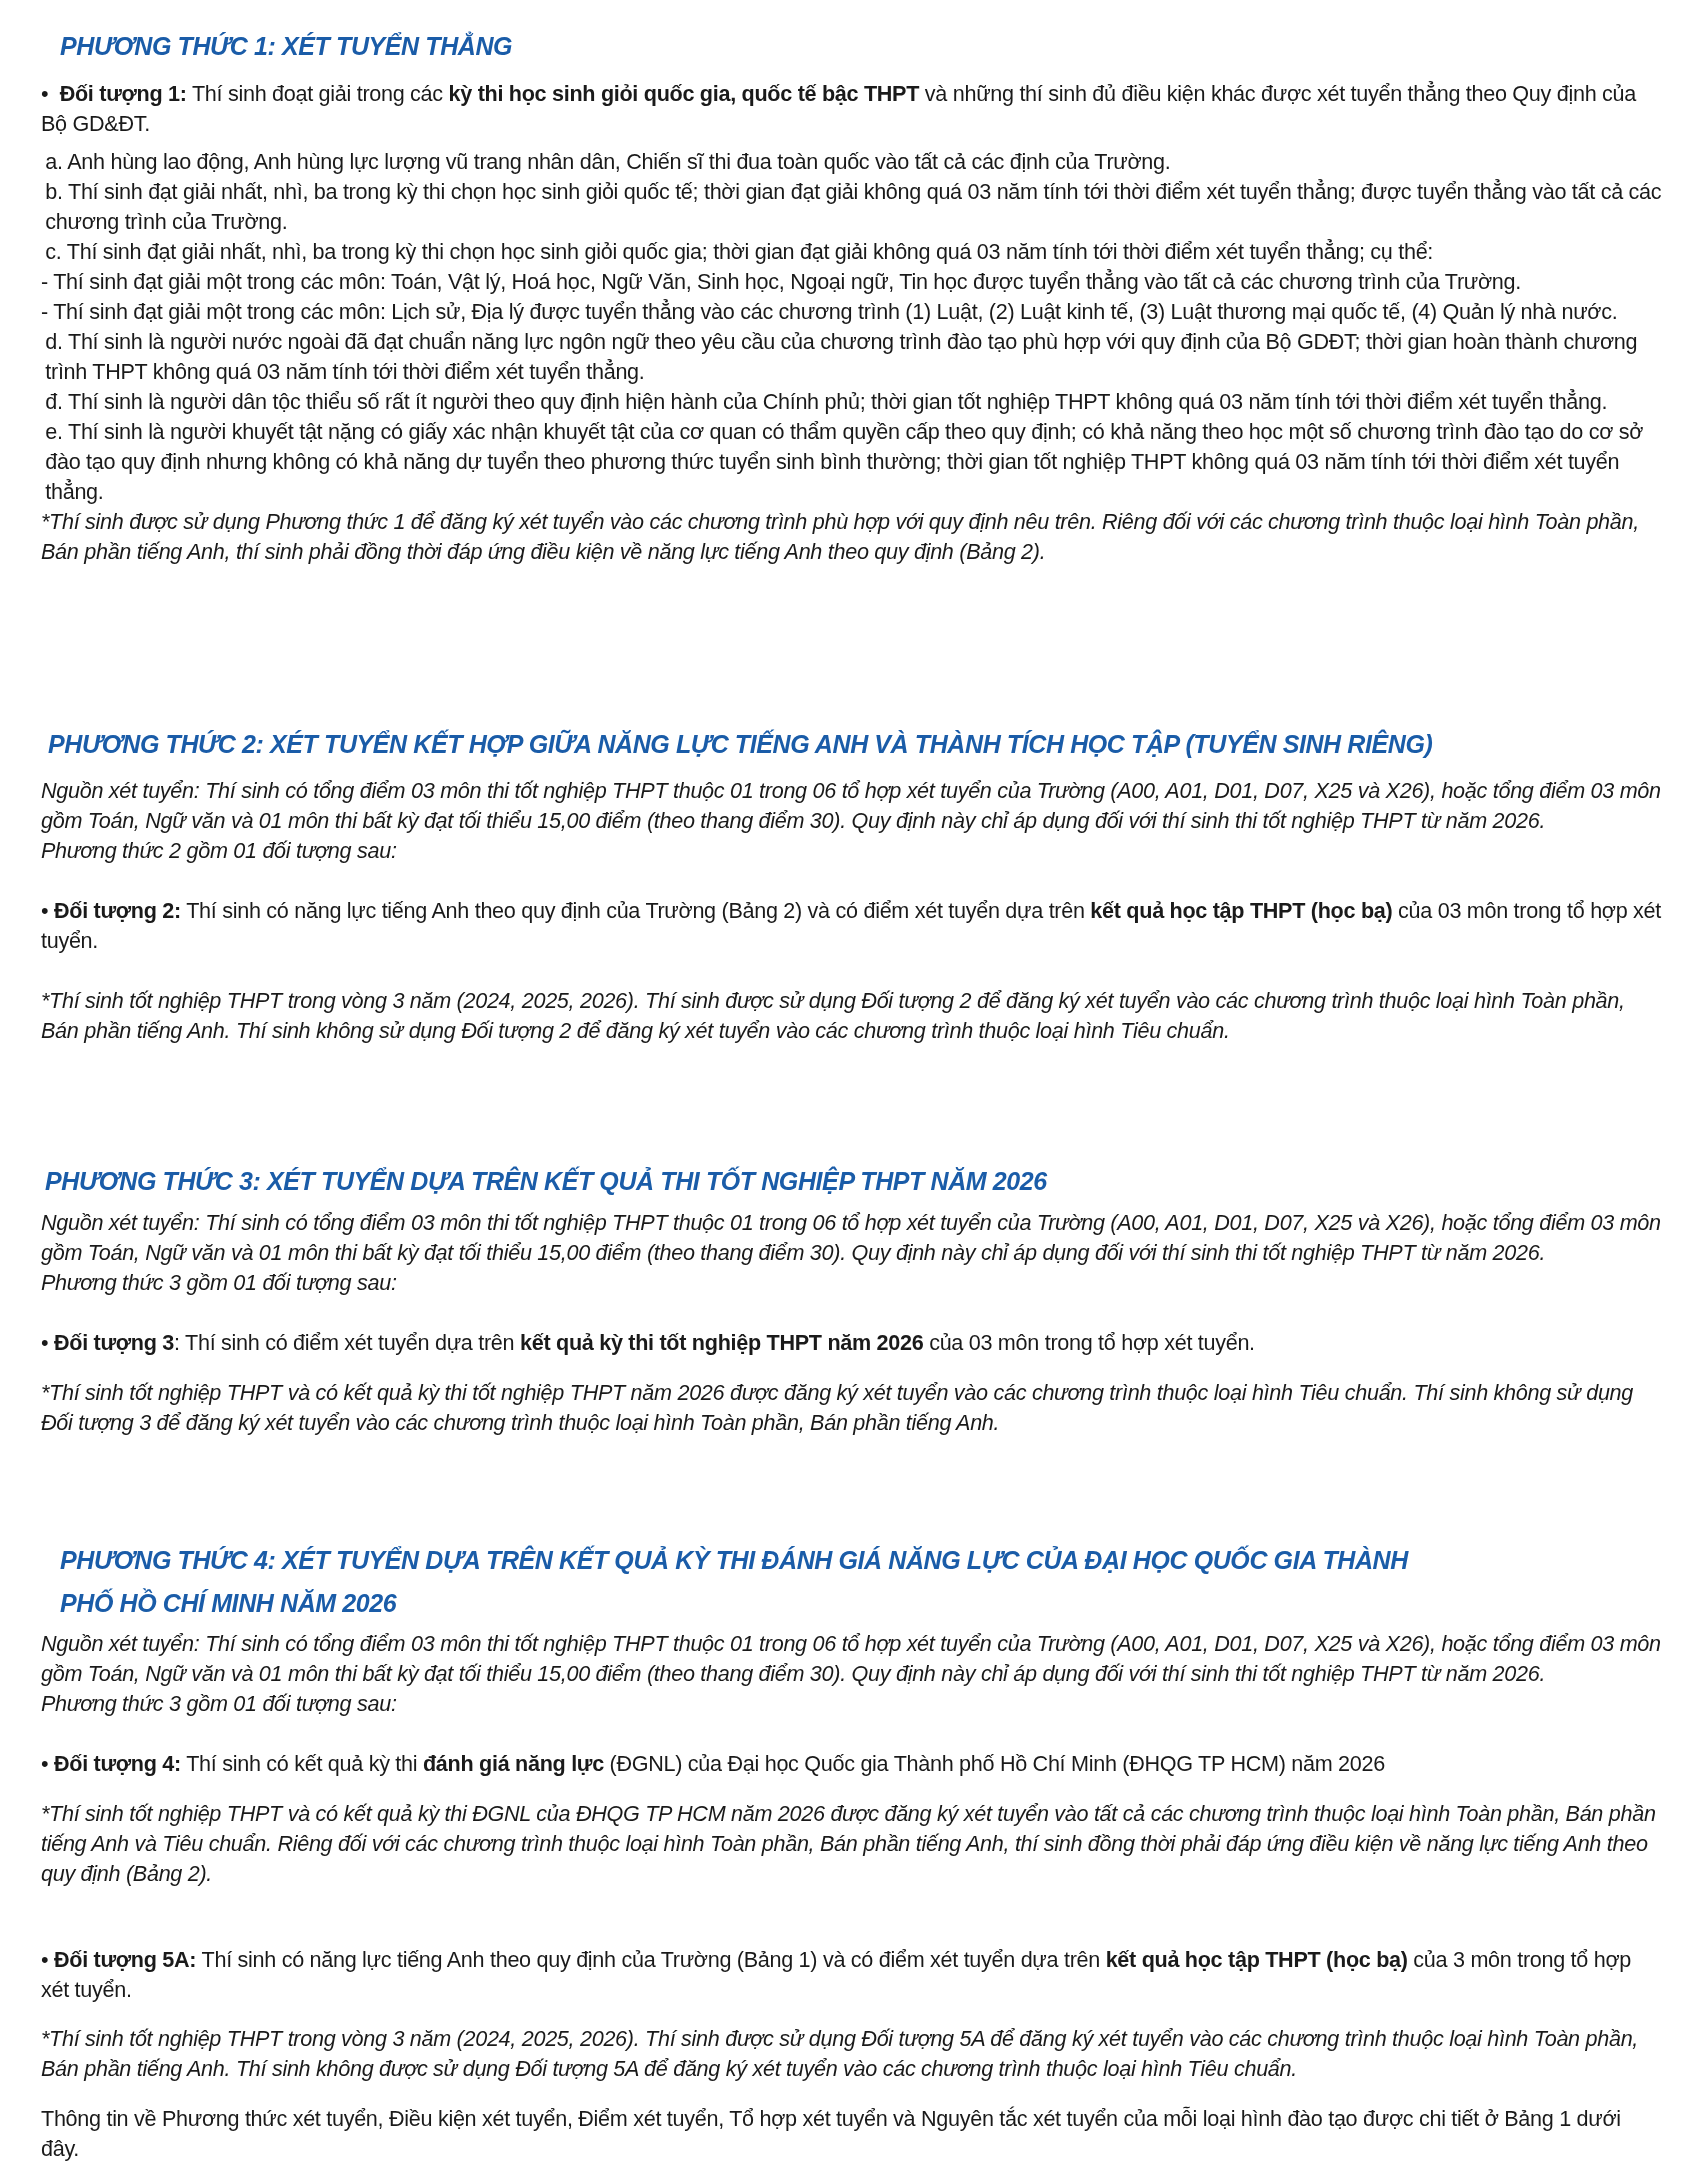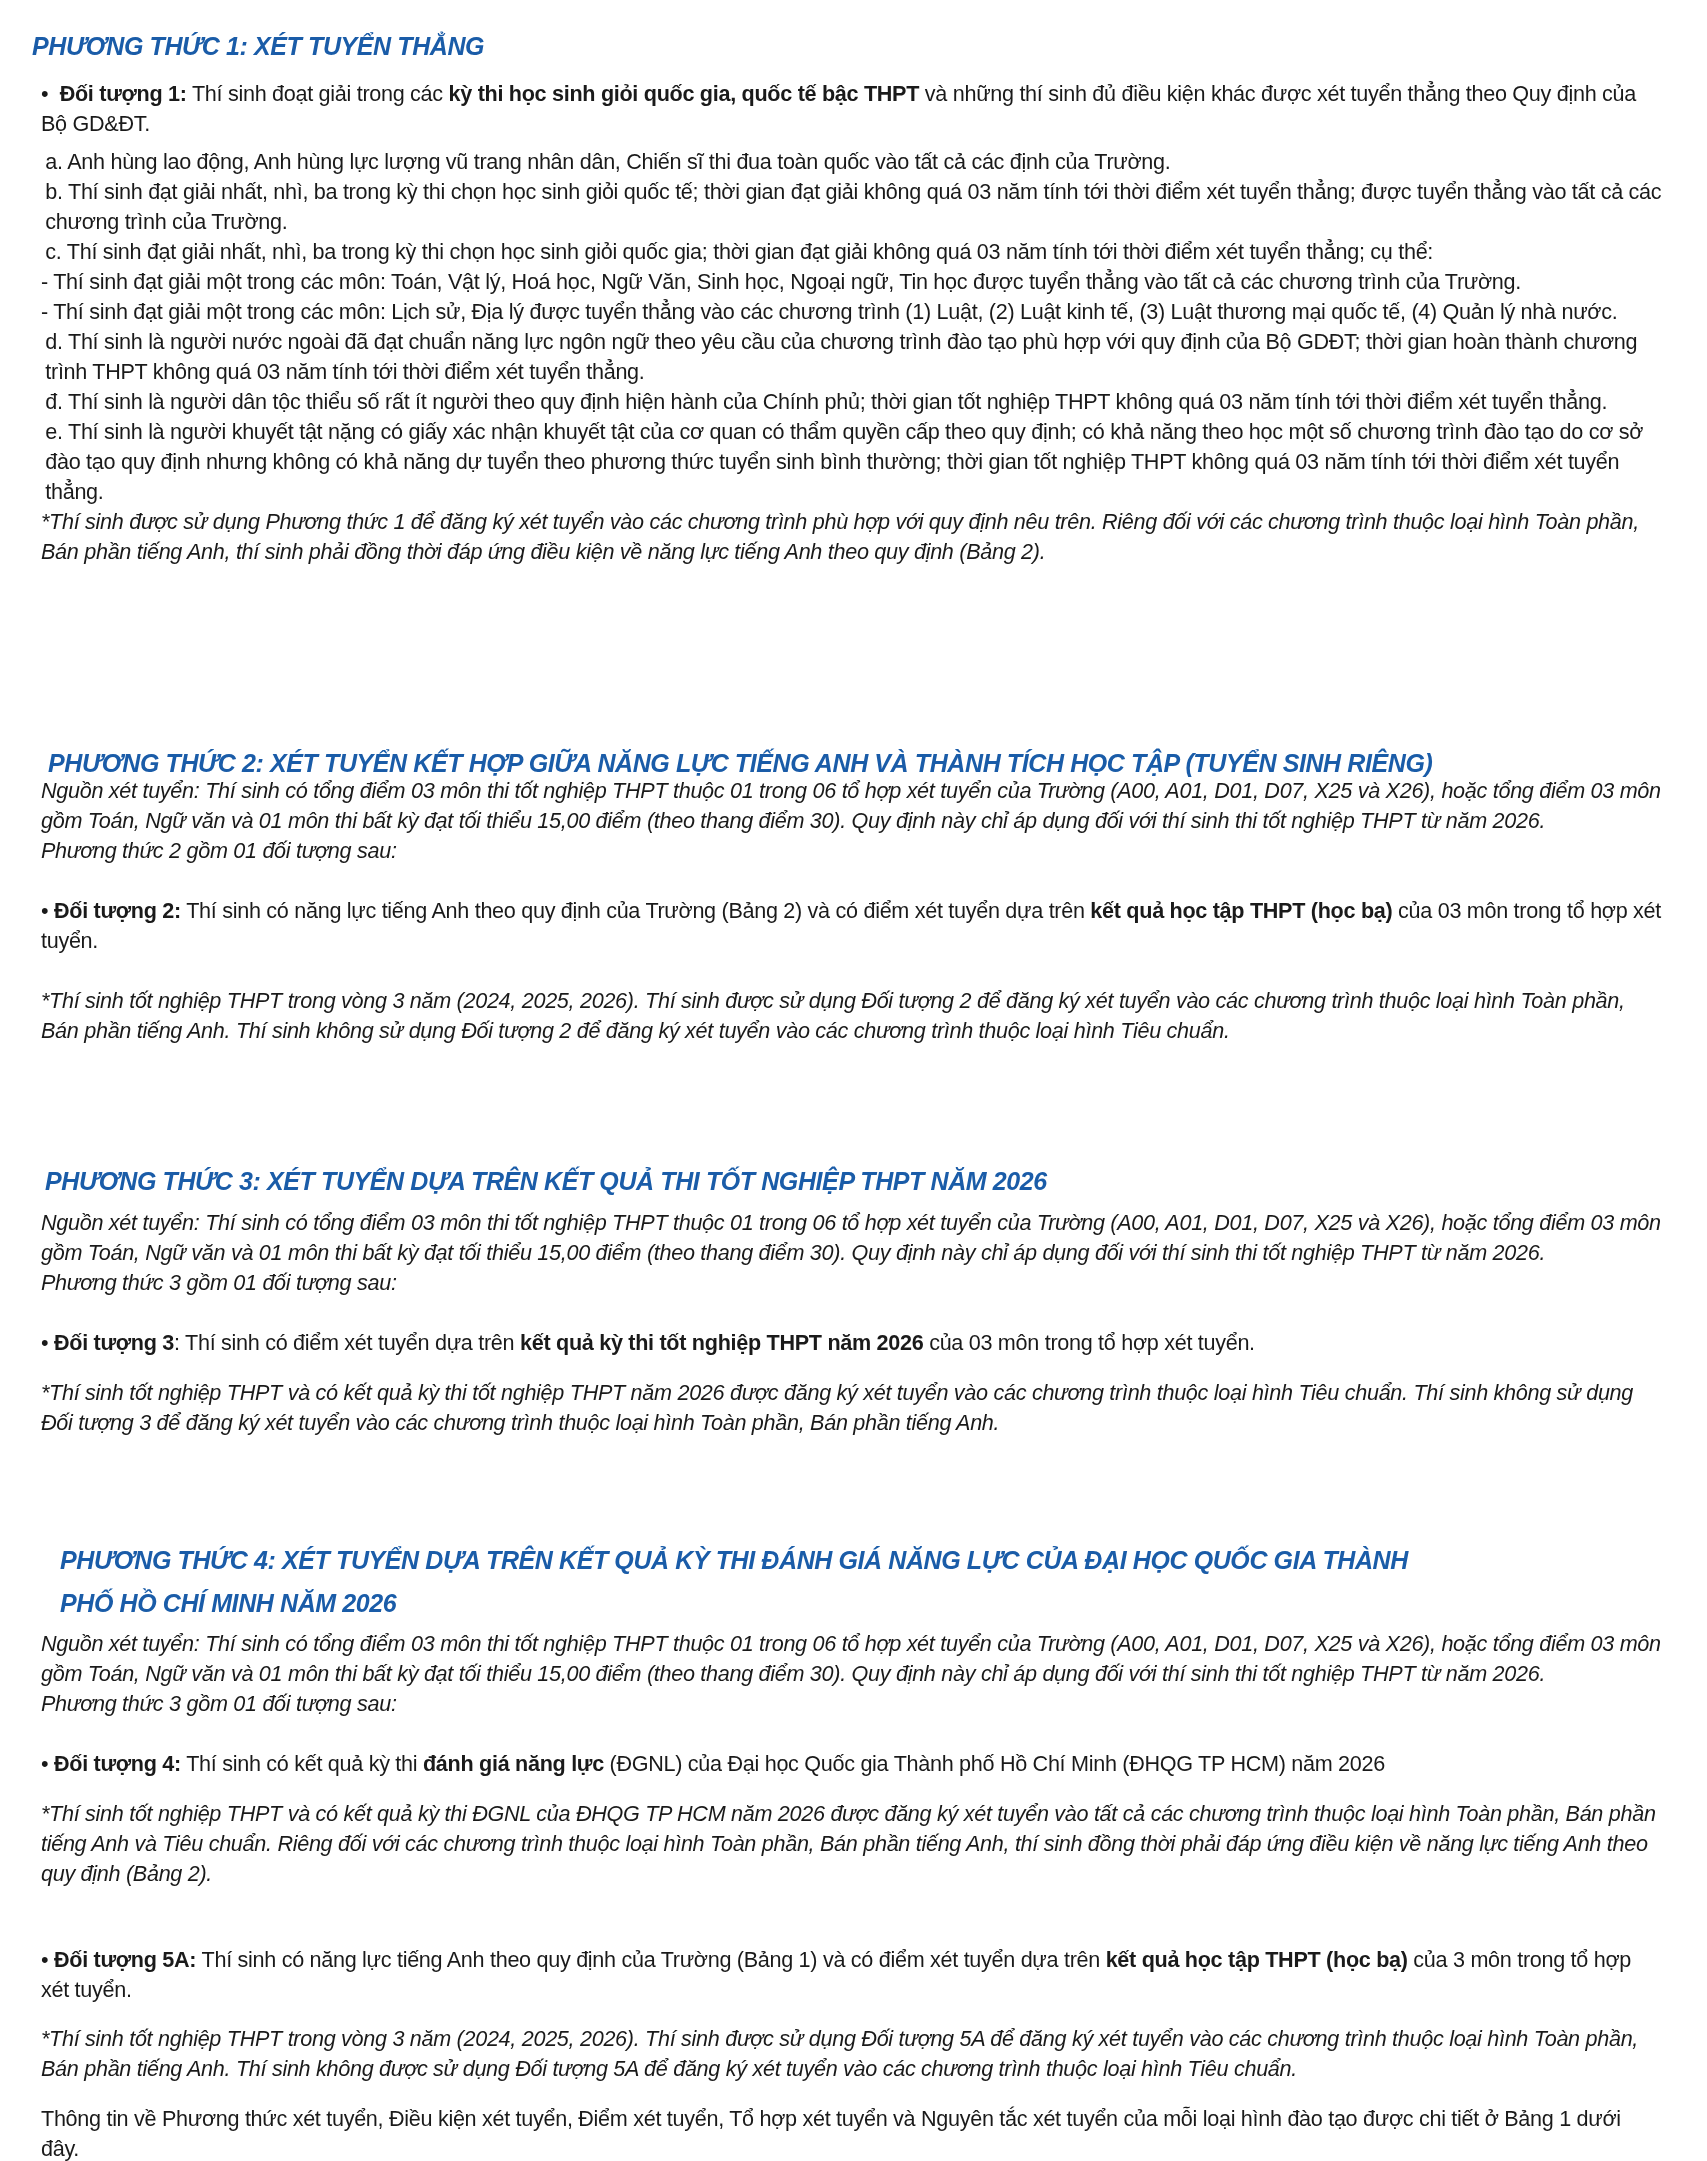--- a/index.html
+++ b/index.html
@@ -34,41 +34,41 @@
   .italic { font-style: italic; }
   b { font-weight: bold; }
   .sub { padding-left: 4.3px; }
   .blank { height: 30px; }
 </style>
 </head>
 <body>
 
 <div class="page">
 
-  <div style="position:absolute; left:32px; top:32px;">
+  <div style="position:absolute; left:60px; top:32px;">
     <h2 class="heading">PHƯƠNG THỨC 1: XÉT TUYỂN THẲNG</h2>
   </div>
 
   <div style="position:absolute; left:41px; right:43px; top:79px;">
     <p class="para">
       <span>•</span>&nbsp;&nbsp;<b>Đối tượng 1:</b><span> Thí sinh đoạt giải trong các </span><b>kỳ thi học sinh giỏi quốc gia, quốc tế bậc THPT</b><span> và những thí sinh đủ điều kiện khác được xét tuyển thẳng theo Quy định của Bộ GD&amp;ĐT.</span>
     </p>
     <div style="height:7.8px"></div>
     <p class="para sub">a. Anh hùng lao động, Anh hùng lực lượng vũ trang nhân dân, Chiến sĩ thi đua toàn quốc vào tất cả các định của Trường.</p>
     <p class="para sub">b. Thí sinh đạt giải nhất, nhì, ba trong kỳ thi chọn học sinh giỏi quốc tế; thời gian đạt giải không quá 03 năm tính tới thời điểm xét tuyển thẳng; được tuyển thẳng vào tất cả các chương trình của Trường.</p>
     <p class="para sub">c. Thí sinh đạt giải nhất, nhì, ba trong kỳ thi chọn học sinh giỏi quốc gia; thời gian đạt giải không quá 03 năm tính tới thời điểm xét tuyển thẳng; cụ thể:</p>
     <p class="para">- Thí sinh đạt giải một trong các môn: Toán, Vật lý, Hoá học, Ngữ Văn, Sinh học, Ngoại ngữ, Tin học được tuyển thẳng vào tất cả các chương trình của Trường.</p>
     <p class="para">- Thí sinh đạt giải một trong các môn: Lịch sử, Địa lý được tuyển thẳng vào các chương trình (1) Luật, (2) Luật kinh tế, (3) Luật thương mại quốc tế, (4) Quản lý nhà nước.</p>
     <p class="para sub">d. Thí sinh là người nước ngoài đã đạt chuẩn năng lực ngôn ngữ theo yêu cầu của chương trình đào tạo phù hợp với quy định của Bộ GDĐT; thời gian hoàn thành chương trình THPT không quá 03 năm tính tới thời điểm xét tuyển thẳng.</p>
     <p class="para sub">đ. Thí sinh là người dân tộc thiểu số rất ít người theo quy định hiện hành của Chính phủ; thời gian tốt nghiệp THPT không quá 03 năm tính tới thời điểm xét tuyển thẳng.</p>
     <p class="para sub">e. Thí sinh là người khuyết tật nặng có giấy xác nhận khuyết tật của cơ quan có thẩm quyền cấp theo quy định; có khả năng theo học một số chương trình đào tạo do cơ sở đào tạo quy định nhưng không có khả năng dự tuyển theo phương thức tuyển sinh bình thường; thời gian tốt nghiệp THPT không quá 03 năm tính tới thời điểm xét tuyển thẳng.</p>
     <p class="para italic">*Thí sinh được sử dụng Phương thức 1 để đăng ký xét tuyển vào các chương trình phù hợp với quy định nêu trên. Riêng đối với các chương trình thuộc loại hình Toàn phần, Bán phần tiếng Anh, thí sinh phải đồng thời đáp ứng điều kiện về năng lực tiếng Anh theo quy định (Bảng 2).</p>
   </div>
 
-  <div style="position:absolute; left:48px; top:730px;margin-top:19px;">
+  <div style="position:absolute; left:48px; top:730px;">
     <h2 class="heading">PHƯƠNG THỨC 2:  XÉT TUYỂN KẾT HỢP GIỮA NĂNG LỰC TIẾNG ANH VÀ THÀNH TÍCH HỌC TẬP (TUYỂN SINH RIÊNG)</h2>
   </div>
   <div style="position:absolute; left:41px; right:43px; top:776px;">
     <p class="para italic">Nguồn xét tuyển: Thí sinh có tổng điểm 03 môn thi tốt nghiệp THPT thuộc 01 trong 06 tổ hợp xét tuyển của Trường (A00, A01, D01, D07, X25 và X26), hoặc tổng điểm 03 môn gồm Toán, Ngữ văn và 01 môn thi bất kỳ đạt tối thiểu 15,00 điểm (theo thang điểm 30). Quy định này chỉ áp dụng đối với thí sinh thi tốt nghiệp THPT từ năm 2026.</p>
     <p class="para italic">Phương thức 2 gồm 01 đối tượng sau:</p>
     <div class="blank"></div>
     <p class="para">
       <span>•</span>&nbsp;<b>Đối tượng 2:</b><span> Thí sinh có năng lực tiếng Anh theo quy định của Trường (Bảng 2) và có điểm xét tuyển dựa trên </span><b>kết quả học tập THPT (học bạ)</b><span> của 03 môn trong tổ hợp xét tuyển.</span>
     </p>
     <div class="blank"></div>

